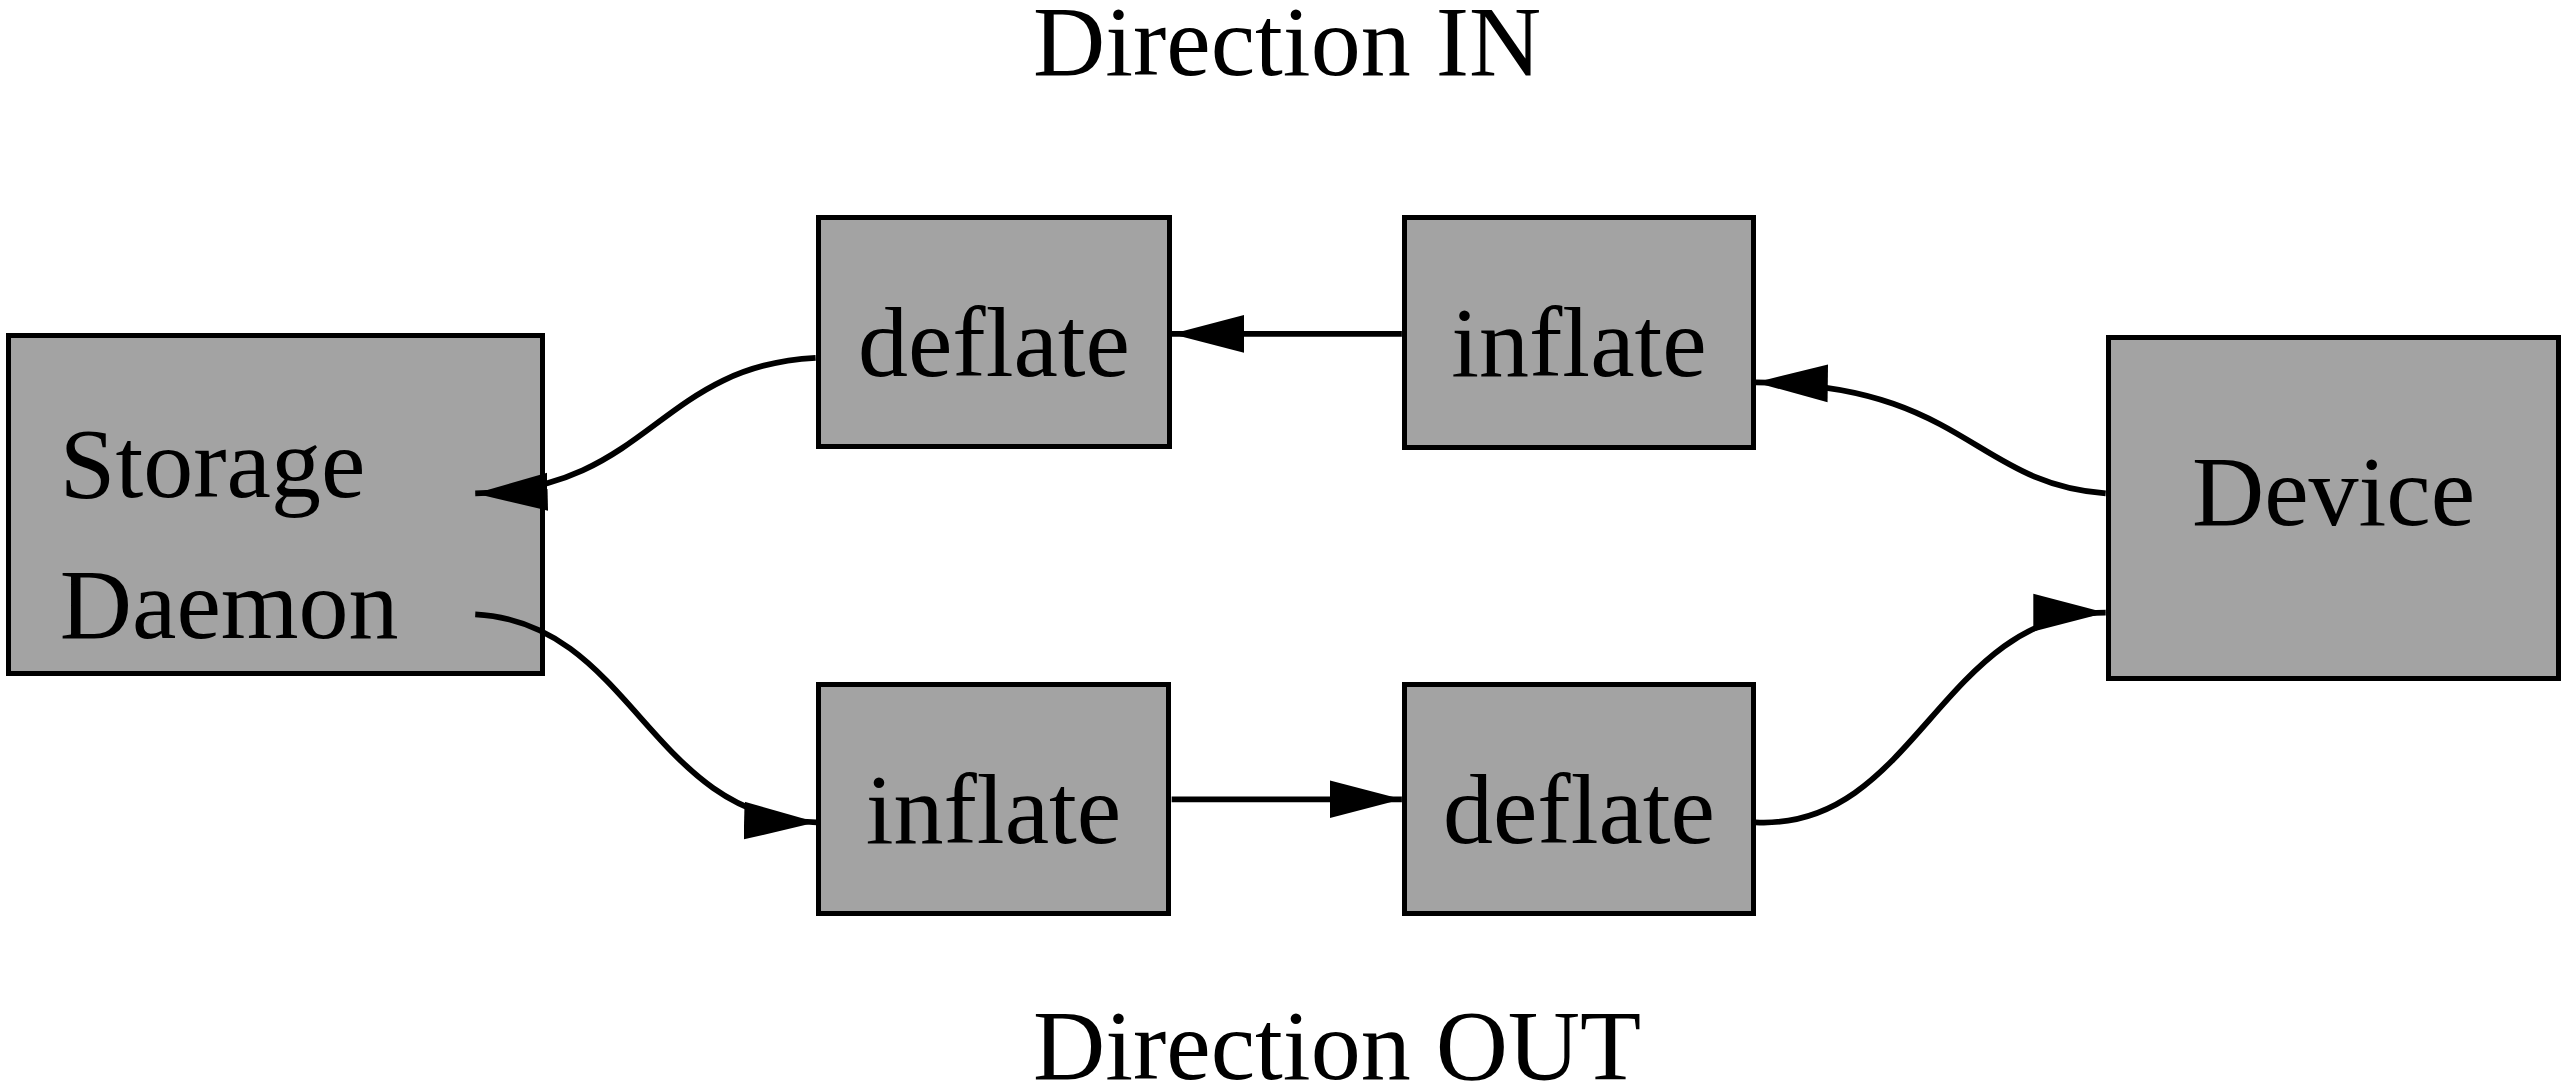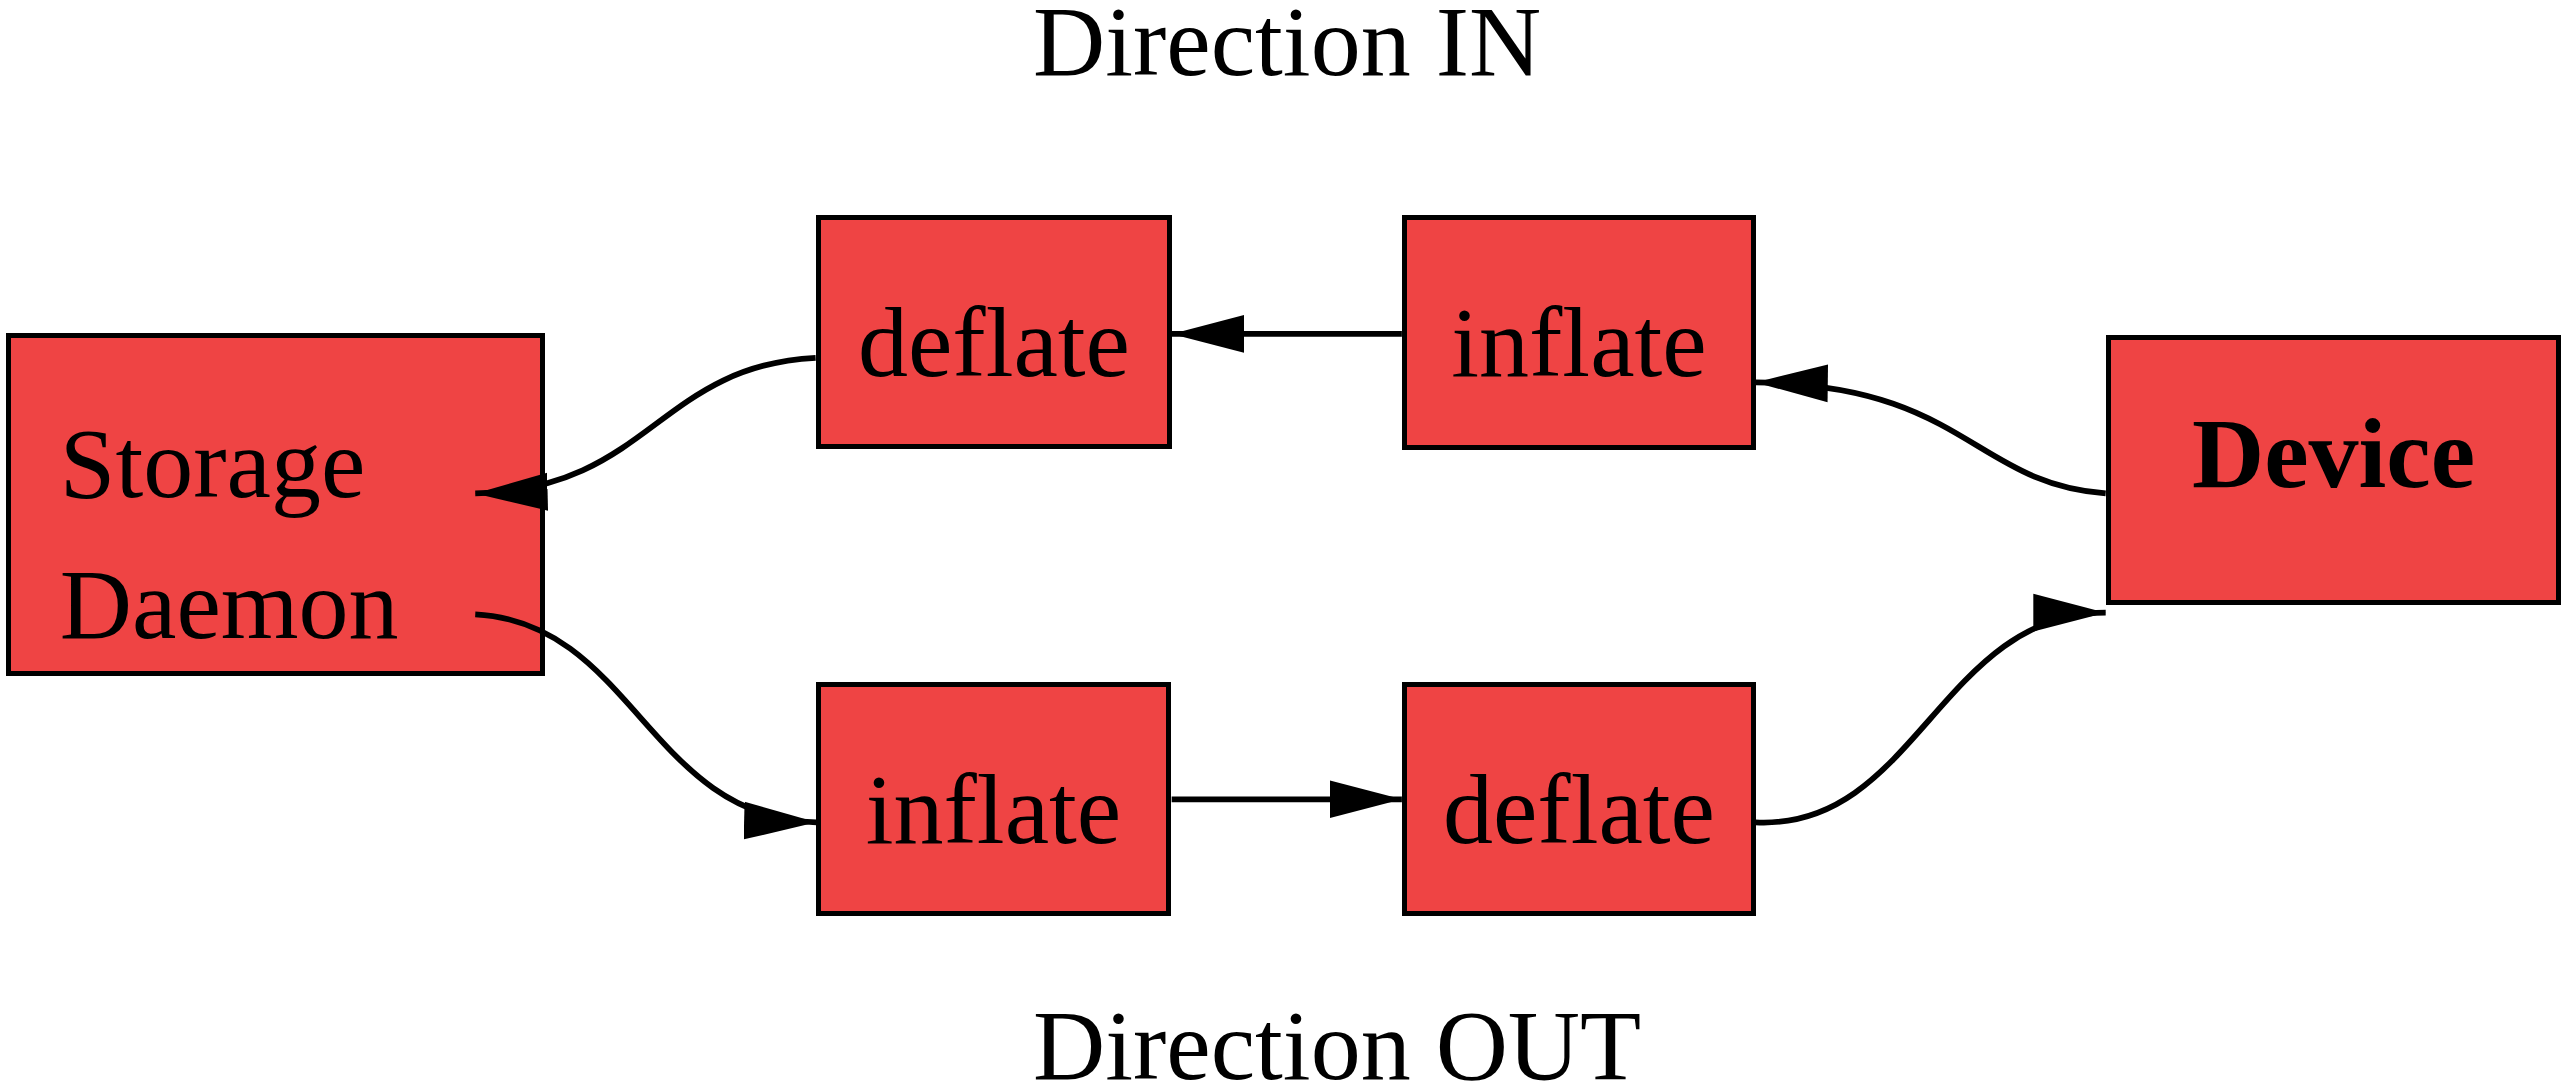--- a/index.html
+++ b/index.html
@@ -13,21 +13,21 @@
     height: 1088px;
     background: #ffffff;
     overflow: hidden;
     font-family: "Liberation Serif", "DejaVu Serif", serif;
     color: #000000;
   }
   .node {
     position: absolute;
     box-sizing: border-box;
     border: 5px solid #000000;
-    background: #ef4444;
+    background: #a3a3a3;
     display: flex;
     align-items: center;
     justify-content: center;
     font-size: 100px;
     line-height: 115px;
     white-space: nowrap;
   }
   .node.mid {
     padding-top: 20px;
   }
@@ -38,23 +38,22 @@
     justify-content: center;
     padding-left: 49px;
     padding-top: 59px;
     line-height: 141px;
   }
   #node-deflate-in  { left: 816px;  top: 215px; width: 356px; height: 234px; }
   #node-inflate-in  { left: 1402px; top: 215px; width: 354px; height: 235px; }
   #node-inflate-out { left: 816px;  top: 682px; width: 355px; height: 234px; }
   #node-deflate-out { left: 1402px; top: 682px; width: 354px; height: 234px; }
   #node-device {
-    left: 2106px; top: 335px; width: 455px; height: 270px;
+    left: 2106px; top: 335px; width: 455px; height: 346px;
     padding-bottom: 33px;
-    font-weight: bold;
   }
   .diagram-title {
     position: absolute;
     font-size: 100px;
     line-height: 115px;
     white-space: nowrap;
   }
   #title-direction-in  { left: 1033px; top: -15.6px;  }
   #title-direction-out { left: 1033px; top: 988px; }
   #edges-svg {

